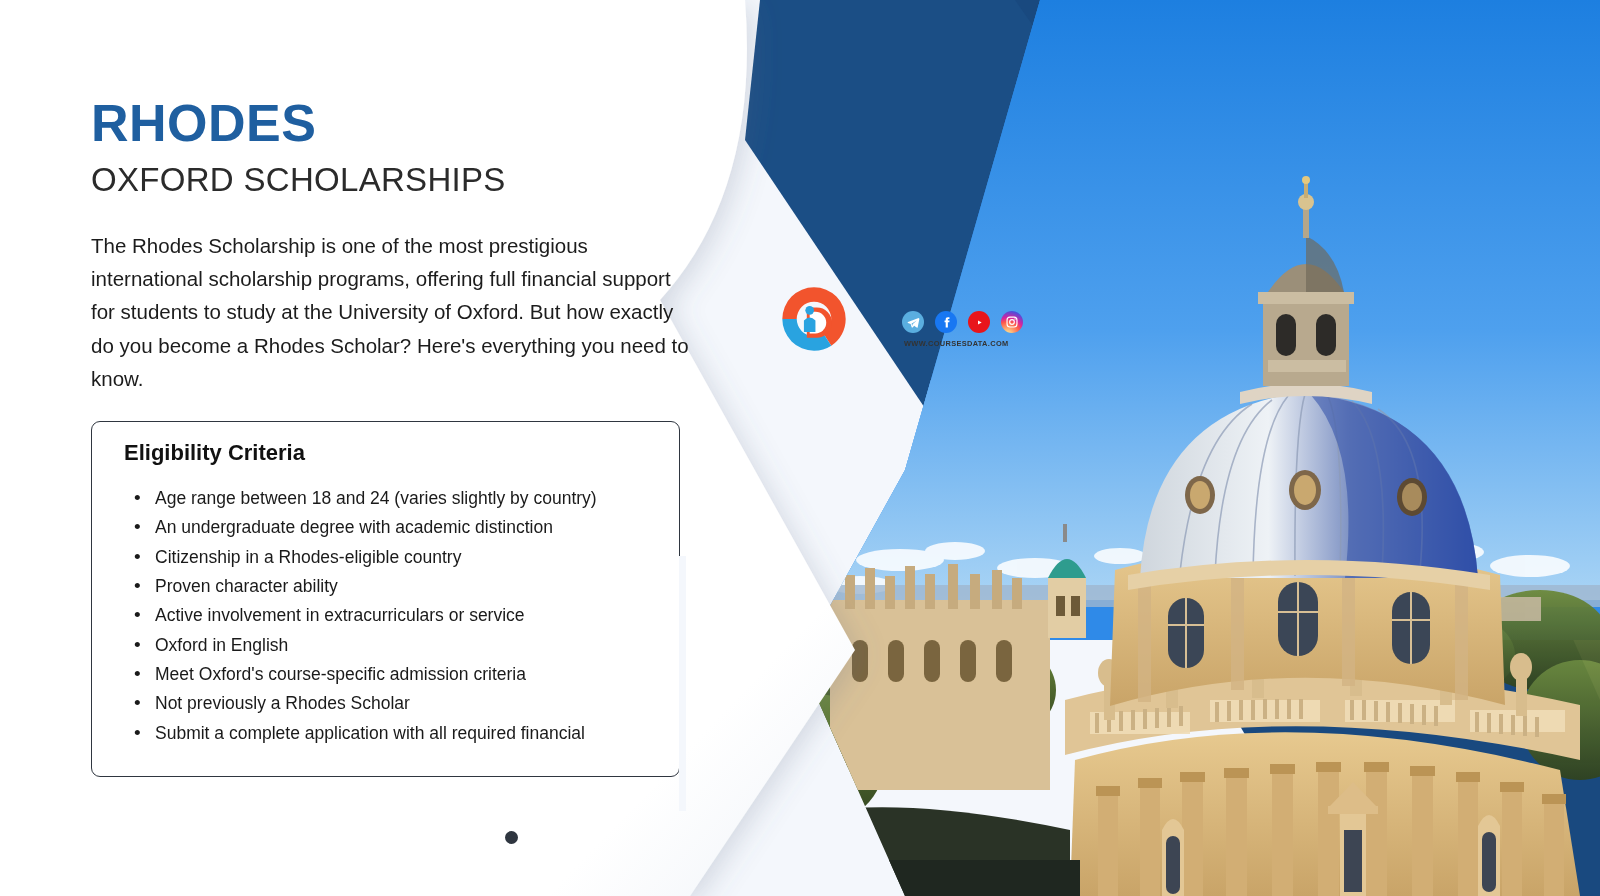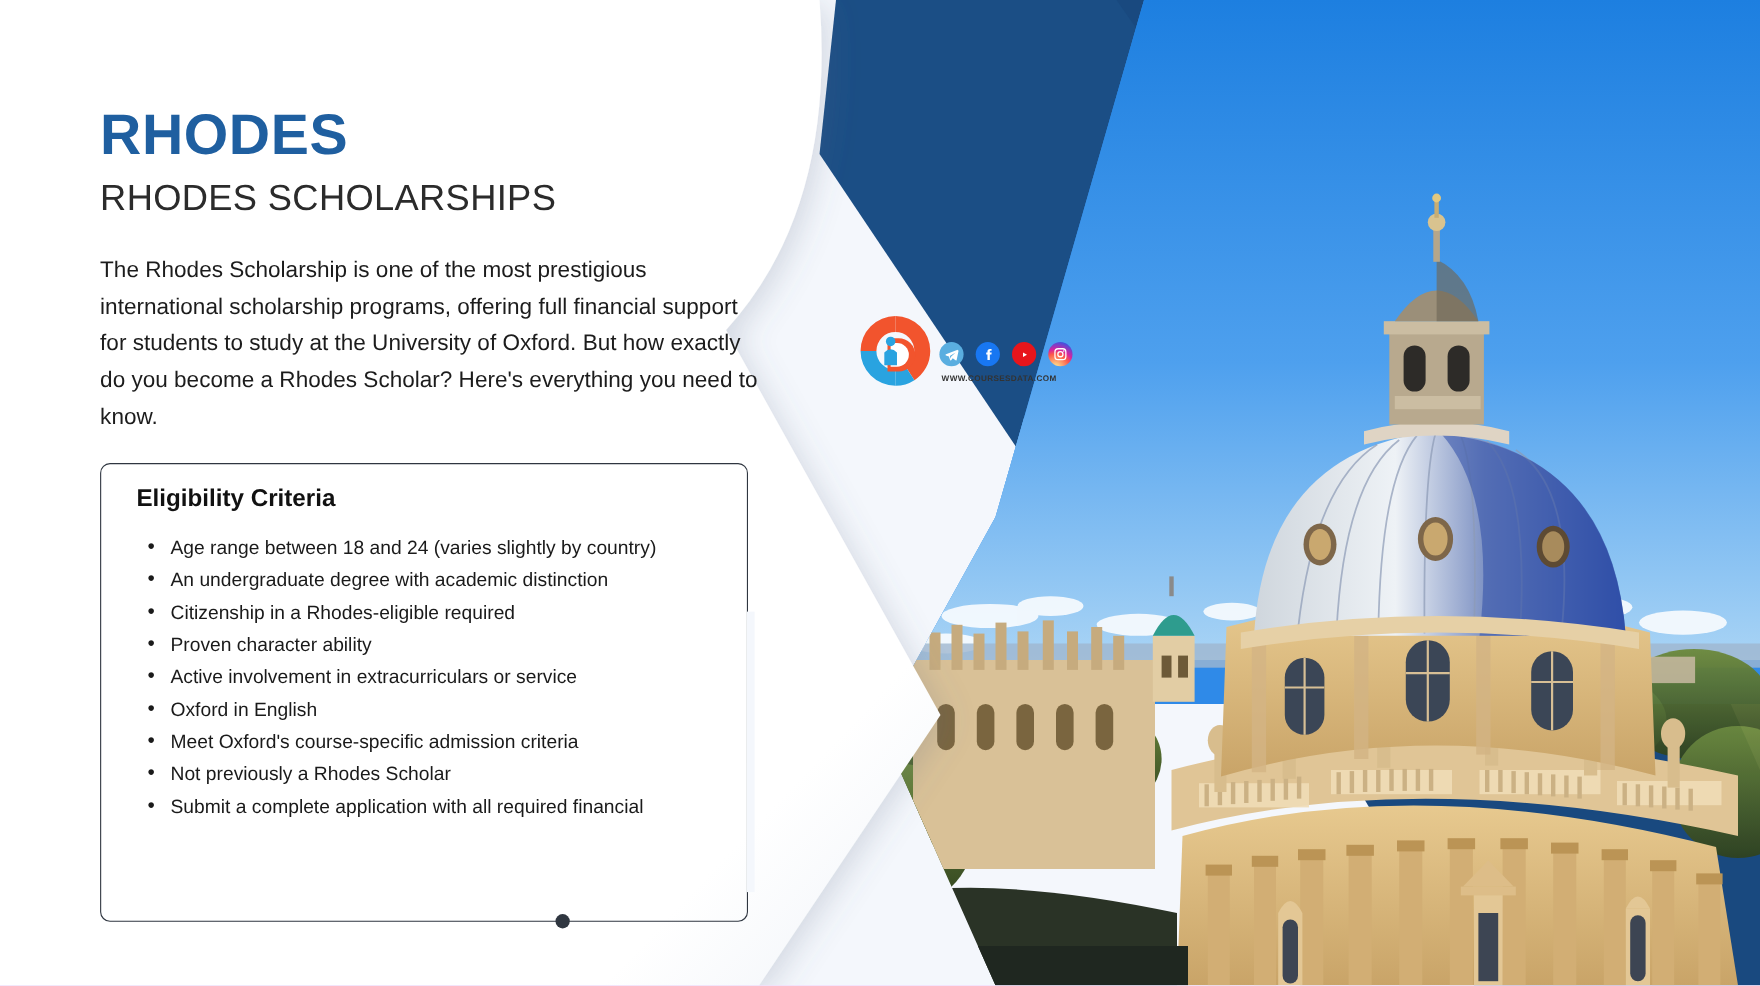--- a/index.html
+++ b/index.html
@@ -2,21 +2,21 @@
 <html><head>
 <meta charset="utf-8">
 <style>
   * { box-sizing: border-box; margin:0; padding:0; }
   html,body { width:1600px; height:896px; overflow:hidden; }
   body {
     font-family: "Liberation Sans", sans-serif;
     background: #f4f7fc;
     position: relative;
   }
-  .stage { position:absolute; inset:0; width:1600px; height:896px; overflow:hidden; background:#f0abfc; }
+  .stage { position:absolute; inset:0; width:1600px; height:896px; overflow:hidden; background:#86efac; }
 
   
   .bg-svg { position:absolute; inset:0; width:1600px; height:896px; }
 
   
   .content{ position:absolute; left:91px; top:96px; width:600px; z-index:40; }
 
   .title-main{
     font-size:52px; font-weight:bold; color:#1f5fa0; letter-spacing:.5px;
     line-height:1.05;
@@ -25,21 +25,21 @@
     font-size:33px; font-weight:normal; color:#2b2b2b; letter-spacing:.3px;
     margin-top:10px; line-height:1.15;
   }
   .intro{
     margin-top:30px; font-size:20.5px; line-height:1.63; color:#1c1c1c;
     width:600px;
   }
 
   
   .elig-card{
-    position:absolute; left:91px; top:421px; width:589px; height:417px;
+    position:absolute; left:91px; top:421px; width:589px; height:356px;
     border:1.6px solid #2f3640; border-radius:9px;
     background:transparent; z-index:45;
   }
   
   .border-mask{
     position:absolute; right:-3px; top:135px; width:7px; height:255px;
     background:#f4f7fc; z-index:46;
   }
   .card-dot{
     position:absolute; left:414px; top:410px; width:13px; height:13px;
@@ -57,21 +57,21 @@
     position:relative; padding-left:23px; margin-bottom:1px;
     font-size:17.5px; line-height:1.62; color:#1a1a1a;
   }
   .elig-list li::before{
     content:"\2022"; position:absolute; left:2px; top:-1px;
     font-size:19px; color:#1a1a1a;
   }
 
   
   .logo-block{ position:absolute; left:778px; top:283px; z-index:50;
-    display:flex; align-items:flex-start; }
+    display:flex; align-items:flex-start;gap:48px; }
   .logo-mark{ width:72px; height:72px; position:relative; }
   .social-wrap{ margin-left:4px; margin-top:28px; }
   .social-row{ display:flex; align-items:center; gap:11px; }
   .soc{ width:22px; height:22px; border-radius:50%; position:relative;
         display:flex; align-items:center; justify-content:center; }
   .soc-tg{ background:#5aaee0; }
   .soc-fb{ background:#1877f2; }
   .soc-yt{ background:#e8151b; }
   .soc-ig{ background: radial-gradient(circle at 30% 107%, #fdf497 0%, #fd5949 45%, #d6249f 60%, #285AEB 90%); }
   .soc svg{ display:block; }
@@ -411,30 +411,30 @@
     <path d="M0,560 Q180,500 300,640 L300,896 L0,896 Z" fill="#eef2f9" opacity=".9"></path>
   </svg>
 
   <svg class="bg-svg" style="z-index:26" viewBox="0 0 1600 896" preserveAspectRatio="none">
     <path d="M0,0 L700,0 Q745,150 660,270 Q540,390 540,560 Q540,760 300,896 L0,896 Z" fill="#ffffff"></path>
     <path d="M0,0 L730,0 Q758,170 665,290 L600,380 L520,470 Q470,540 475,640 Q478,790 330,896 L0,896 Z" fill="#ffffff" opacity=".0"></path>
   </svg>
 
   <div class="content">
     <h1 class="title-main">RHODES</h1>
-    <h2 class="title-sub">RHODES SCHOLARSHIPS</h2>
+    <h2 class="title-sub">OXFORD SCHOLARSHIPS</h2>
     <p class="intro">The Rhodes Scholarship is one of the most prestigious international scholarship programs, offering full financial support for students to study at the University of Oxford. But how exactly do you become a Rhodes Scholar? Here's everything you need to know.</p>
   </div>
 
   <div class="elig-card">
     <div class="elig-title">Eligibility Criteria</div>
     <ul class="elig-list" id="elig-list">
         <li>Age range between 18 and 24 (varies slightly by country)</li>
         <li>An undergraduate degree with academic distinction</li>
-        <li>Citizenship in a Rhodes-eligible required</li>
+        <li>Citizenship in a Rhodes-eligible country</li>
         <li>Proven character ability</li>
         <li>Active involvement in extracurriculars or service</li>
         <li>Oxford in English</li>
         <li>Meet Oxford's course-specific admission criteria</li>
         <li>Not previously a Rhodes Scholar</li>
         <li>Submit a complete application with all required financial</li>
       </ul>
   </div>
   <div class="border-mask" style="left:679px; top:556px;"></div>
   <div class="card-dot" style="left:505px; top:831px;"></div>

